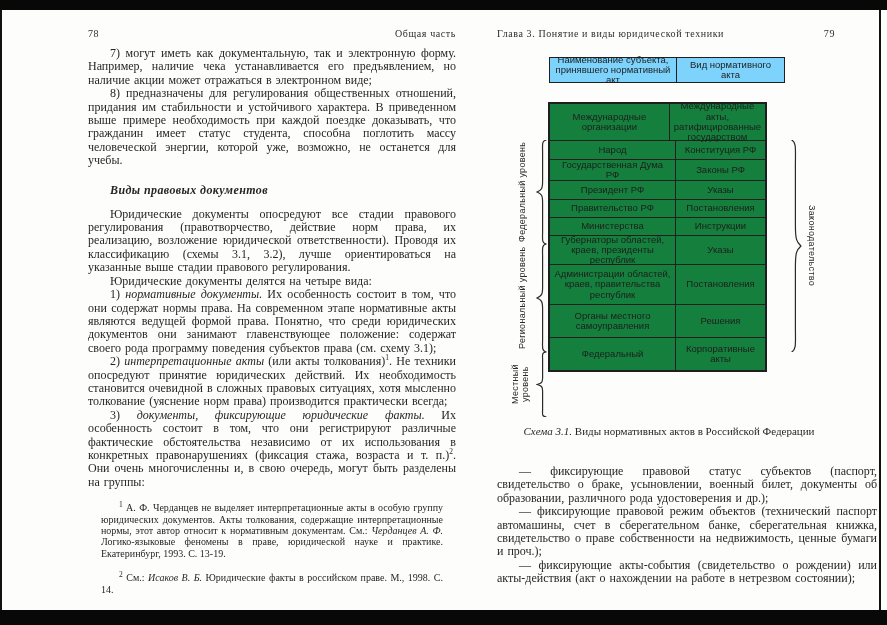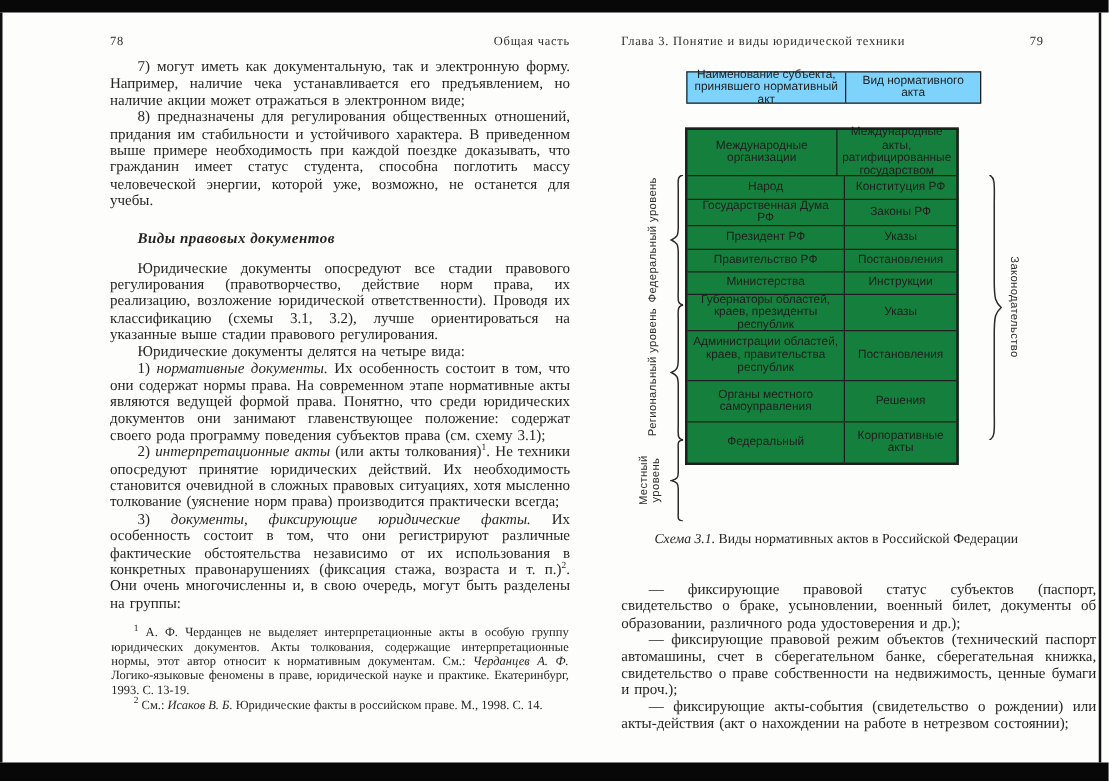--- a/index.html
+++ b/index.html
@@ -25,21 +25,21 @@
 
   
   .body-p{font-size:12px;line-height:13.4px;text-align:justify;margin:0;
     text-indent:22px;word-spacing:1px;}
   .first-gap{margin-top:8px;}
   .sec-heading{font-size:12px;font-weight:bold;font-style:italic;
     margin:15px 0 10px 22px;letter-spacing:0.4px;}
   .it{font-style:italic;}
   .sup{font-size:7.5px;vertical-align:super;line-height:0;}
   .footnotes{margin-top:12px;font-size:10px;line-height:11.4px;text-align:justify;}
-  .fn-p{margin:1px;text-indent:18px;}
+  .fn-p{margin:13px;text-indent:18px;}
 
   
   .diagram{position:relative;height:400px;margin-top:14px;
     font-family:"Liberation Sans",sans-serif;color:#1d1d1d;}
   .dheader{position:absolute;left:52px;top:4px;width:236px;height:26px;
     border:1.6px solid #1f1f1f;display:flex;box-sizing:border-box;background:#7dd3fc;}
   .dheader .hcell{display:flex;align-items:center;justify-content:center;
     text-align:center;font-size:9.5px;line-height:10.3px;padding:1px 4px;box-sizing:border-box;}
   .dheader .hcell.l{width:127px;border-right:1.6px solid #1f1f1f;}
   .dheader .hcell.r{flex:1;}

